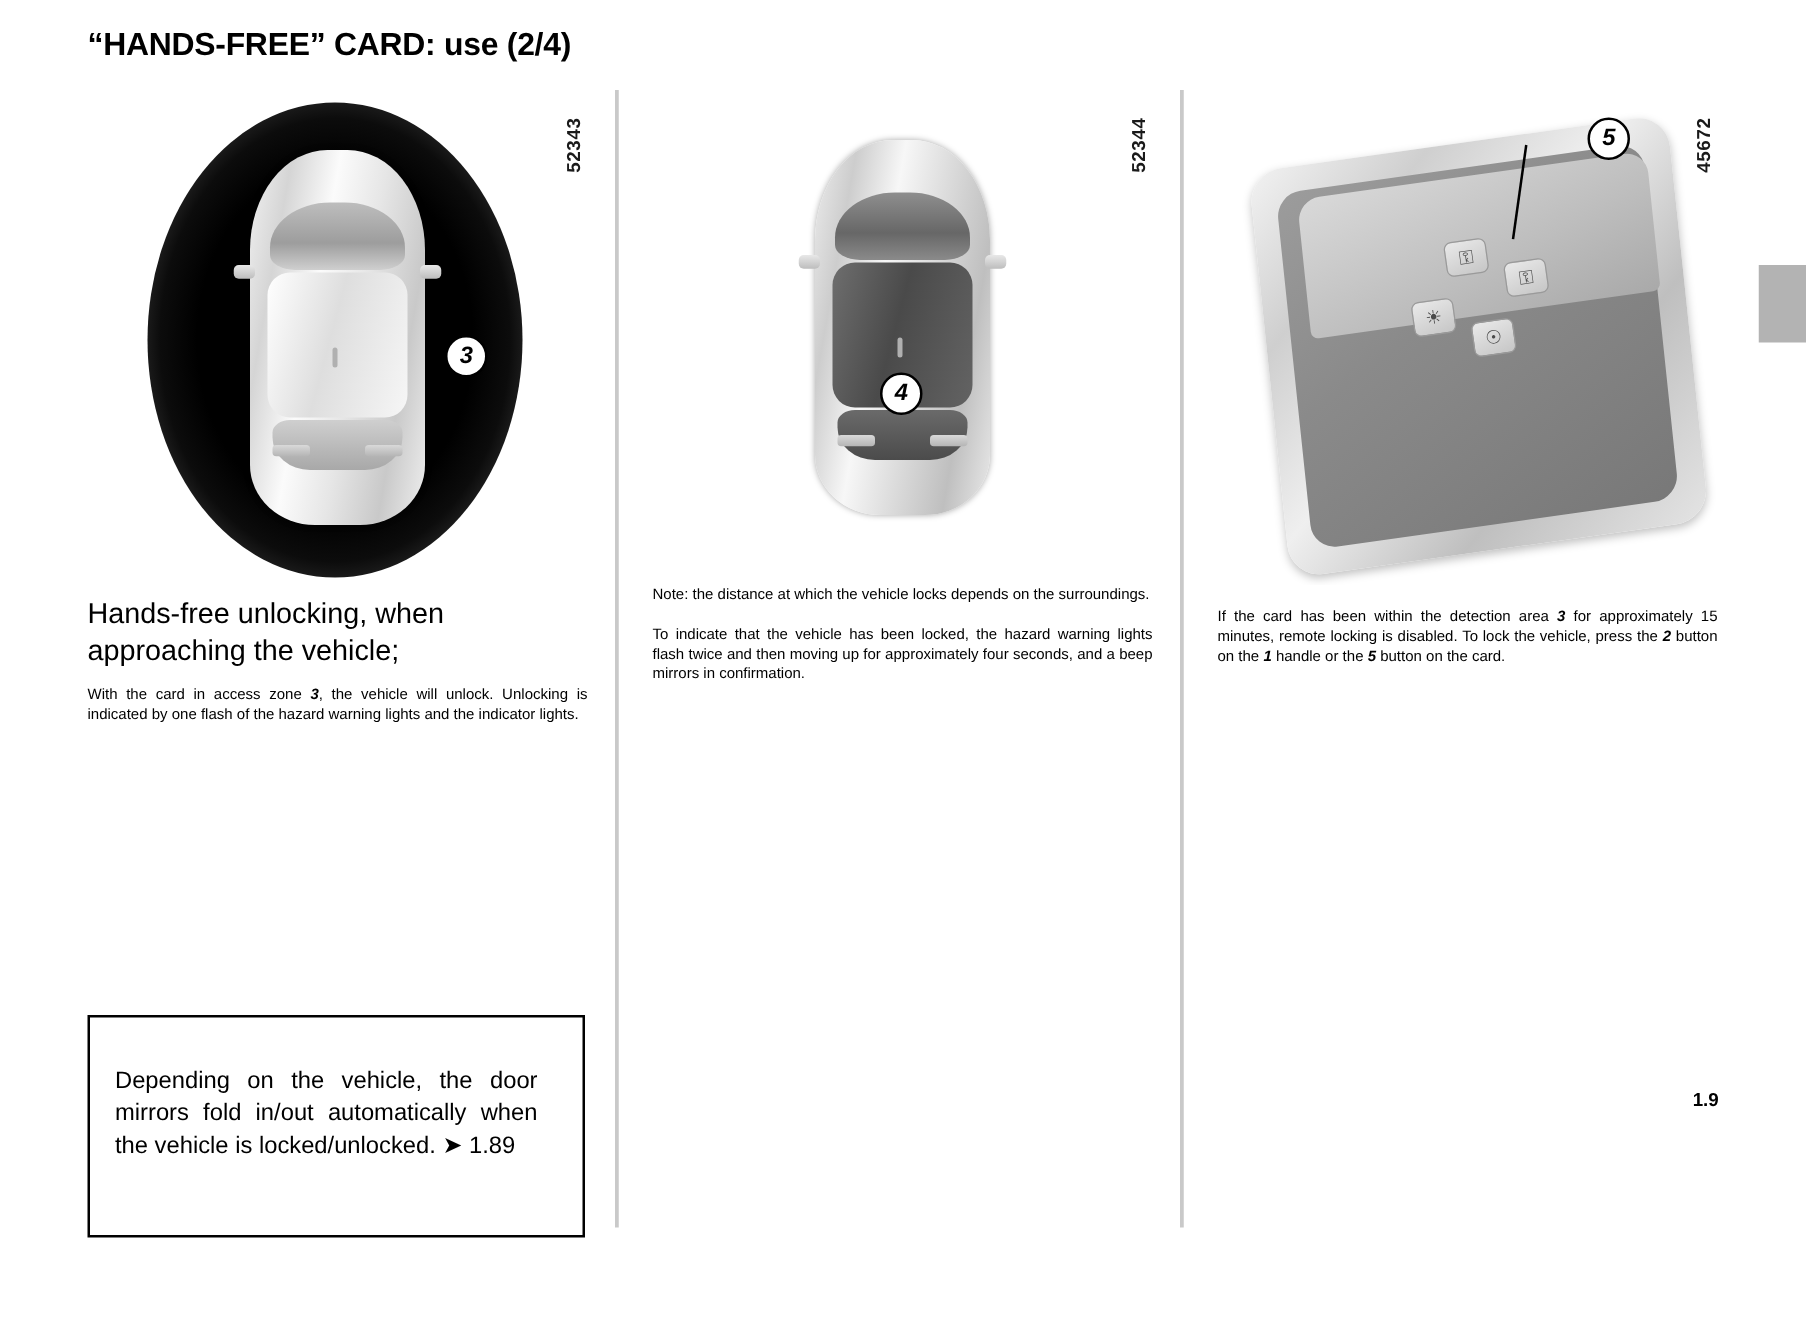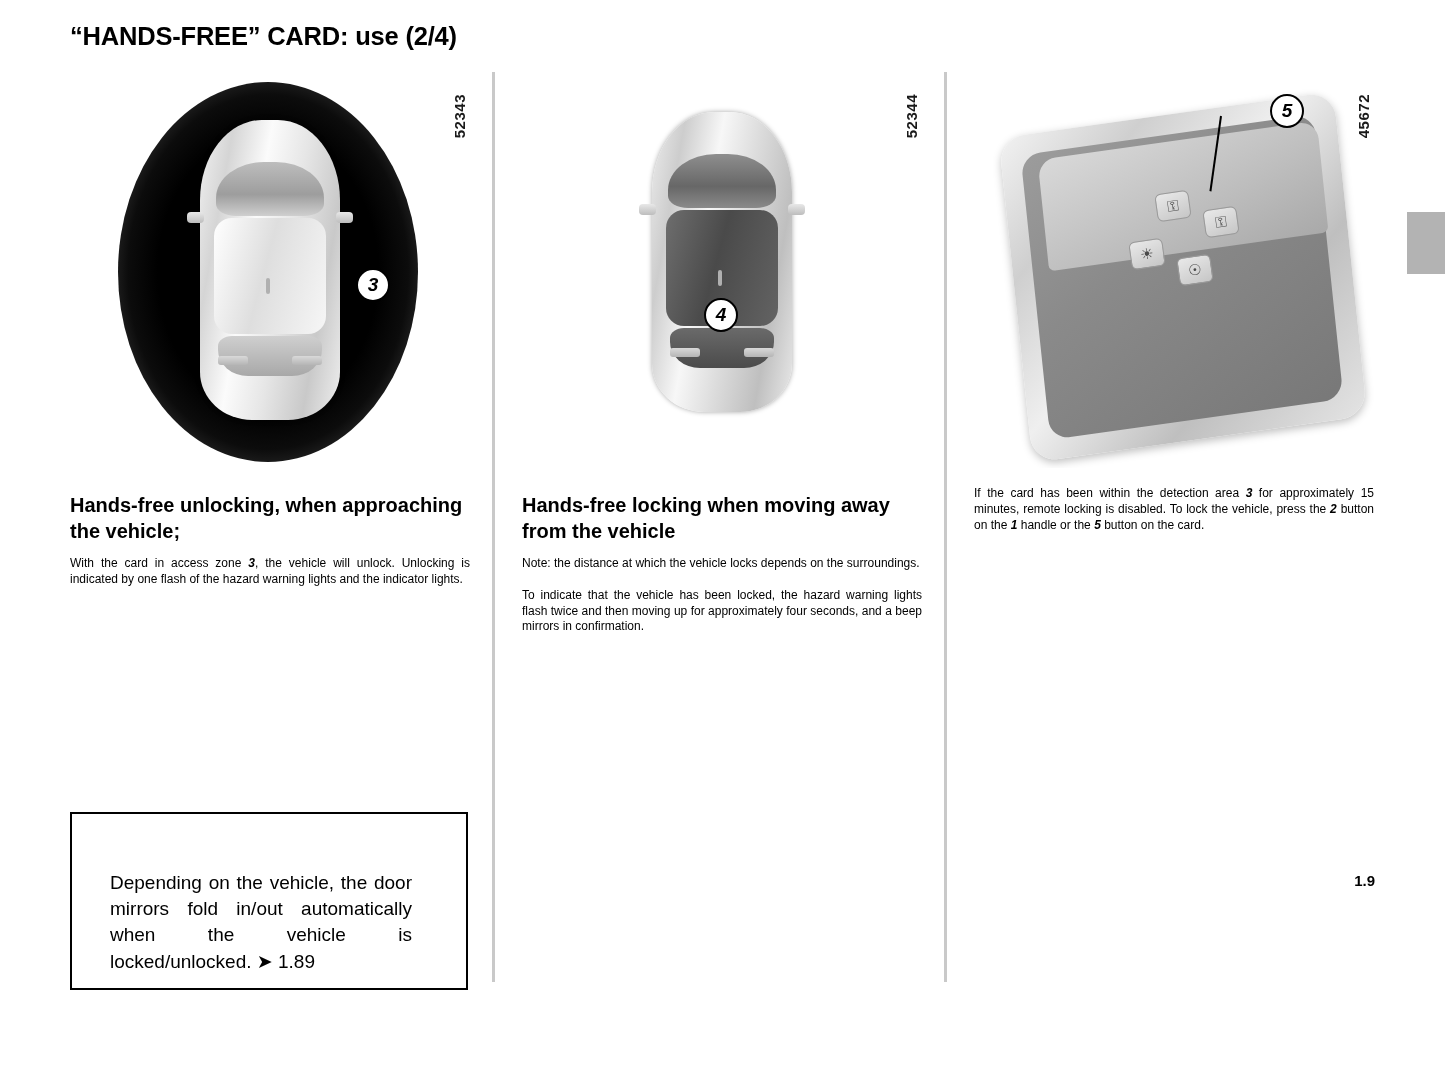--- a/index.html
+++ b/index.html
@@ -102,24 +102,24 @@
     font-style: italic;
     display: flex;
     align-items: center;
     justify-content: center;
     box-sizing: border-box;
     z-index: 6;
   }
 
   
   h2.sub {
-    font-size: 20px;
-    font-weight: bold;
+    font-size: 23px;
+    font-weight: normal;
     line-height: 1.30;
-    margin: 24px 0 12px 0;
+    margin: 8px 0 12px 0;
   }
   p.body {
     font-size: 12px;
     line-height: 1.32;
     margin: 0 0 16px 0;
     text-align: justify;
     text-justify: inter-word;
   }
   .b  { font-weight: normal; }
   .i  { font-style: italic; font-weight: bold; }
@@ -128,21 +128,21 @@
   .note-box {
     position: absolute;
     left: 70px;
     top: 812px;
     width: 398px;
     height: 178px;
     border: 2px solid #000000;
     box-sizing: border-box;
   }
   .note-box p {
-    margin: 18px;
+    margin: 0;
     padding: 38px 36px 0 20px;
     font-size: 19px;
     line-height: 1.38;
     text-align: justify;
   }
 
   
   .folio {
     position: absolute;
     right: 70px;
@@ -365,21 +365,20 @@
           <div class="mirror-r"></div>
           <div class="hood-l"></div>
           <div class="hood-r"></div>
           <div class="handle"></div>
         </div>
       </div>
       <div class="callout" style="left:182px; top:226px;">4</div>
       <div class="fig-code">52344</div>
     </div>
 
-    <h2 class="sub">Hands-free locking when moving away from the vehicle</h2>
 
 
     <p class="body">
       <span class="b">Note:</span><span> the distance at which the vehicle locks depends on the surroundings.</span>
     </p>
 
     <p class="body">
       <span>To indicate that the vehicle has been locked, the hazard warning lights </span><span class="b">flash twice</span><span> and then </span><span class="b">moving up</span><span> for approximately four seconds, and a beep mirrors in confirmation.</span>
     </p>
   </div>

